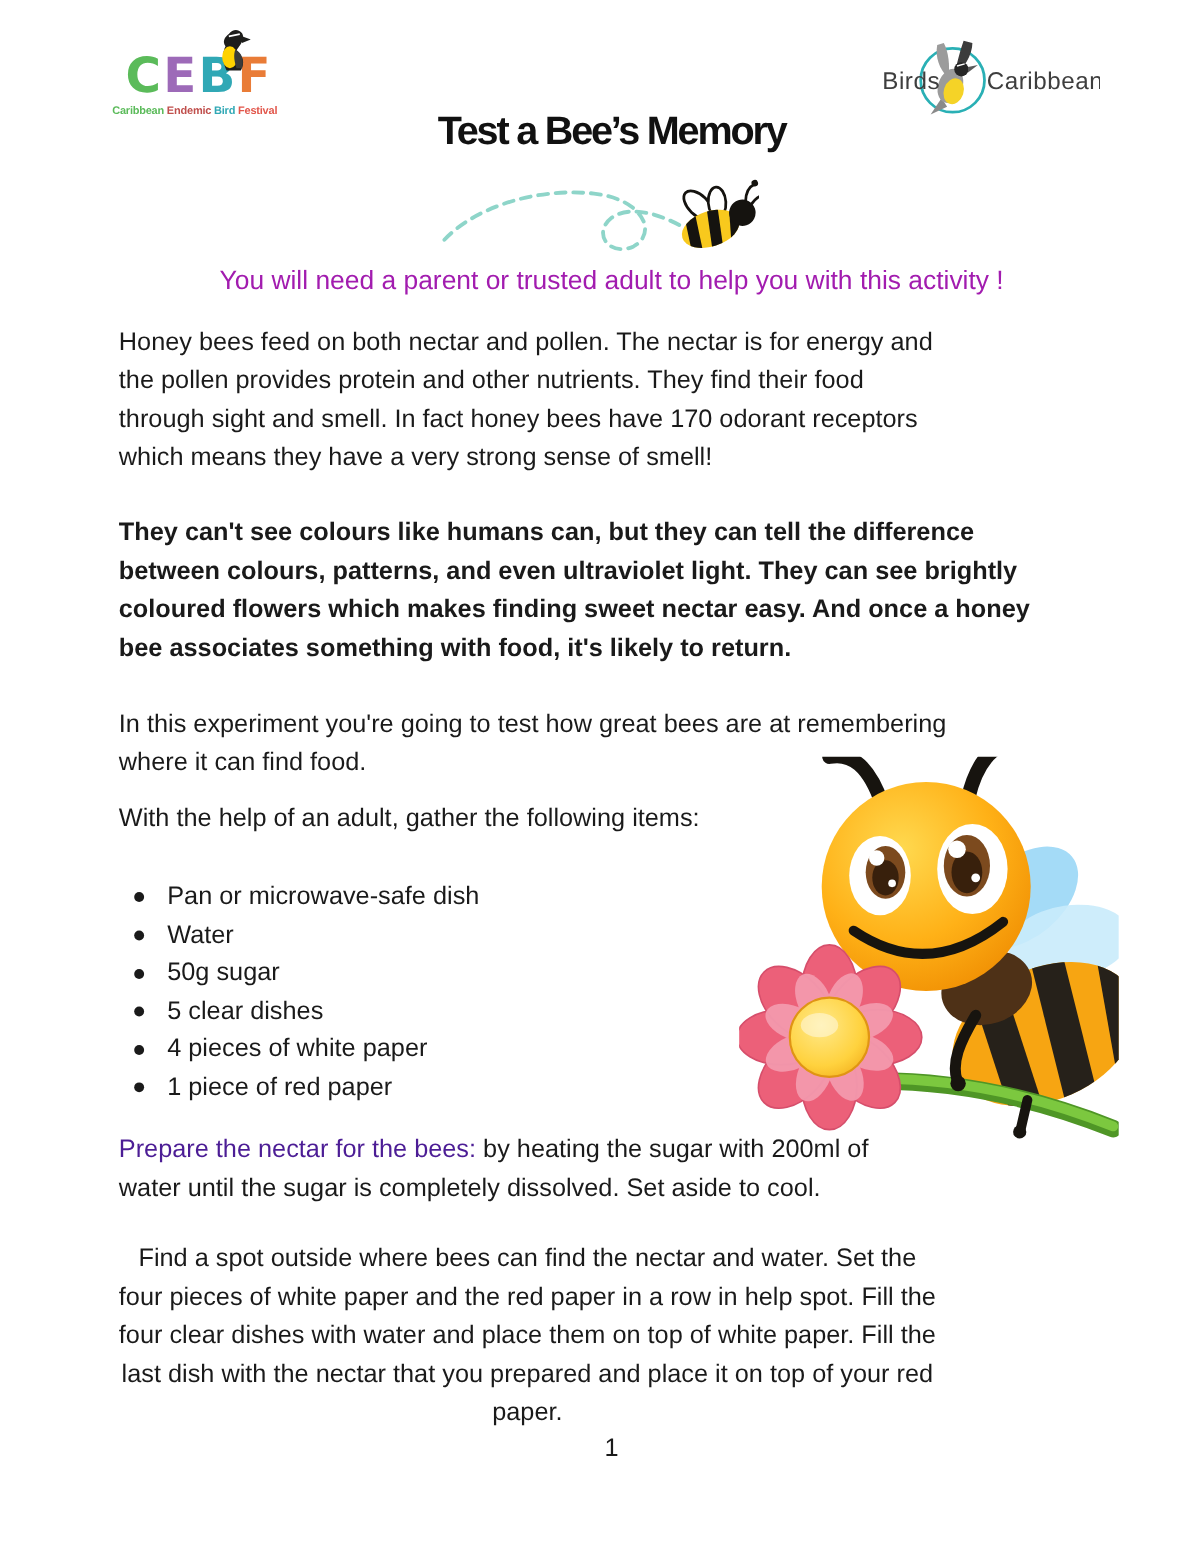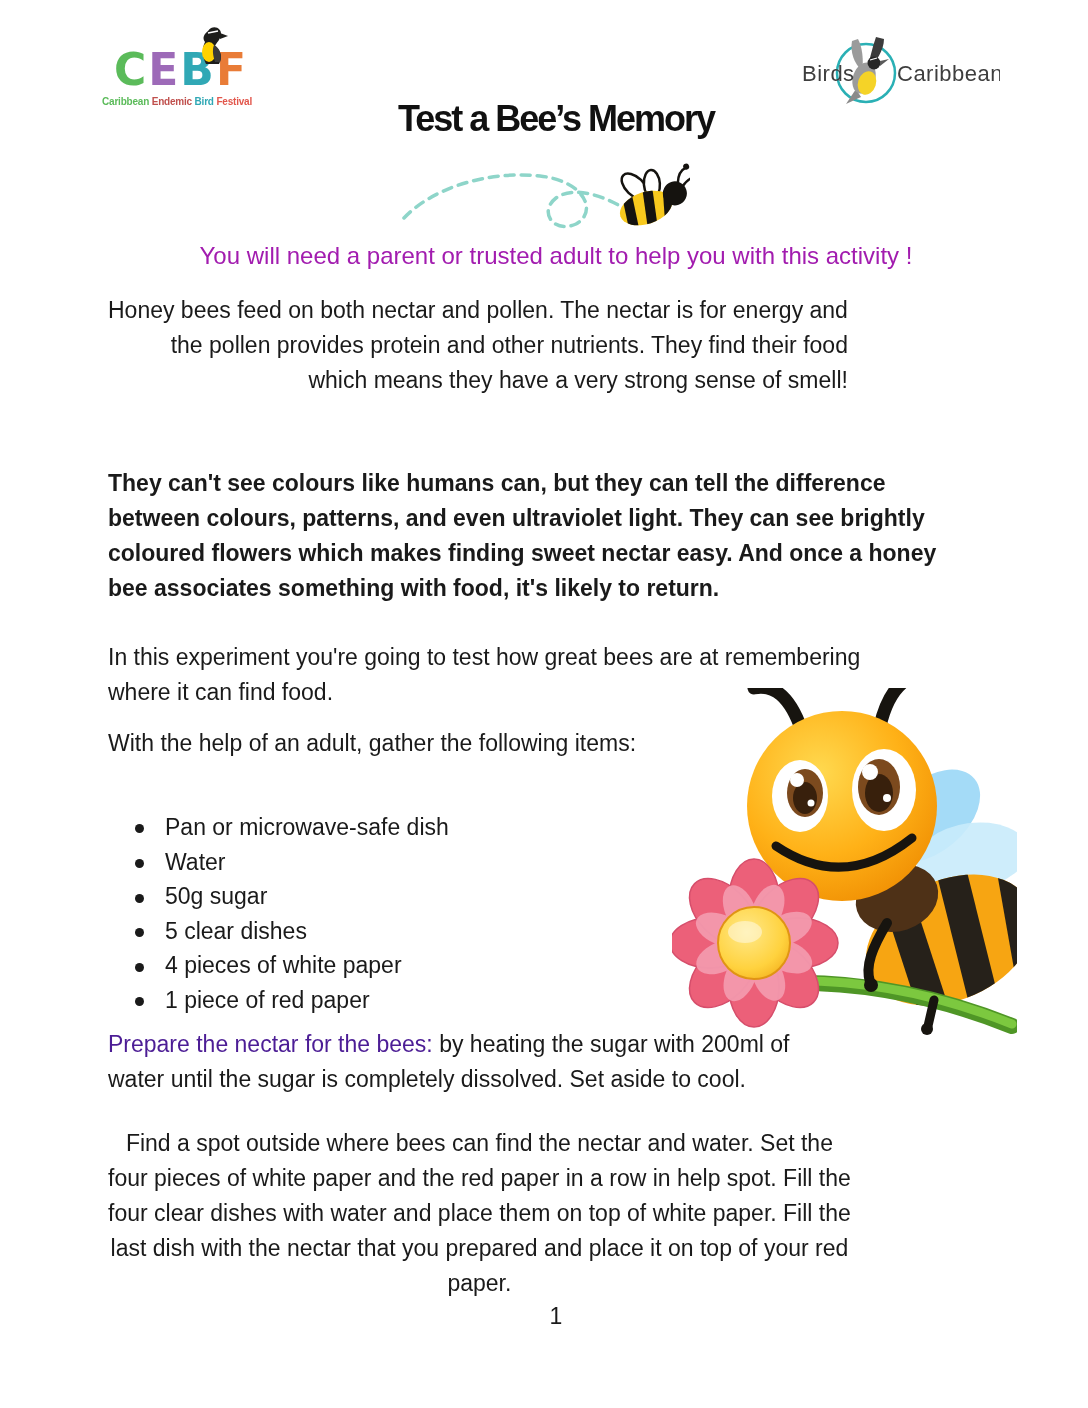--- a/index.html
+++ b/index.html
@@ -25,28 +25,28 @@
   .doc-title { position:absolute; left:0; right:0; top:98px; text-align:center;
                font-size:36px; font-weight:800; letter-spacing:-2px; color:#111111; }
   .bee-flight { position:absolute; left:390px; top:160px; }
 
   
   .notice { position:absolute; left:0; right:0; top:242px; text-align:center;
             color:#a21caf; font-size:24px; }
 
   
   .para { position:absolute; left:108px; font-size:23px; line-height:35px; }
-  .para-1 { top:293px;text-align:right; } .para-2 { top:466px;font-weight:bold; } .para-3 { top:640px; }
+  .para-1 { top:293px; } .para-2 { top:466px;font-weight:bold; } .para-3 { top:640px; }
   .gather { top:726px; }
   .prepare { top:1027px; }
   .instructions { top:1126px;text-align:center; }
   .prepare-heading { color:#4c1d95; }
 
   
-  .materials { position:absolute; left:122px; top:797px; margin:13px; padding:0; list-style:none; }
+  .materials { position:absolute; left:122px; top:797px; margin:0; padding:0; list-style:none; }
   .materials li { font-size:23px; height:34.6px; line-height:34.6px; }
   .materials li .dot { display:inline-block; width:9px; height:9px; border-radius:50%;
                        background:#1a1a1a; margin-right:21px; vertical-align:middle; }
 
   
   .bee-art { position:absolute; left:672px; top:688px; }
 
   
   .page-number { position:absolute; left:0; right:0; top:1303px; text-align:center; font-size:23px; }
 </style>
@@ -120,20 +120,21 @@
         <circle cx="58" cy="-15" r="3" fill="#15130f"></circle>
       </g>
     </svg>
   </div>
 
   <div class="notice">You will need a parent or trusted adult to help you with this activity !</div>
 
   <div class="para para-1">
     <div>Honey bees feed on both nectar and pollen. The nectar is for energy and</div>
     <div>the pollen provides protein and other nutrients. They find their food</div>
+    <div>through sight and smell. In fact honey bees have 170 odorant receptors</div>
     <div>which means they have a very strong sense of smell!</div>
   </div>
 
   <div class="para para-2">
     <div>They can't see colours like humans can, but they can tell the difference</div>
     <div>between colours, patterns, and even ultraviolet light. They can see brightly</div>
     <div>coloured flowers which makes finding sweet nectar easy. And once a honey</div>
     <div>bee associates something with food, it's likely to return.</div>
   </div>
 

